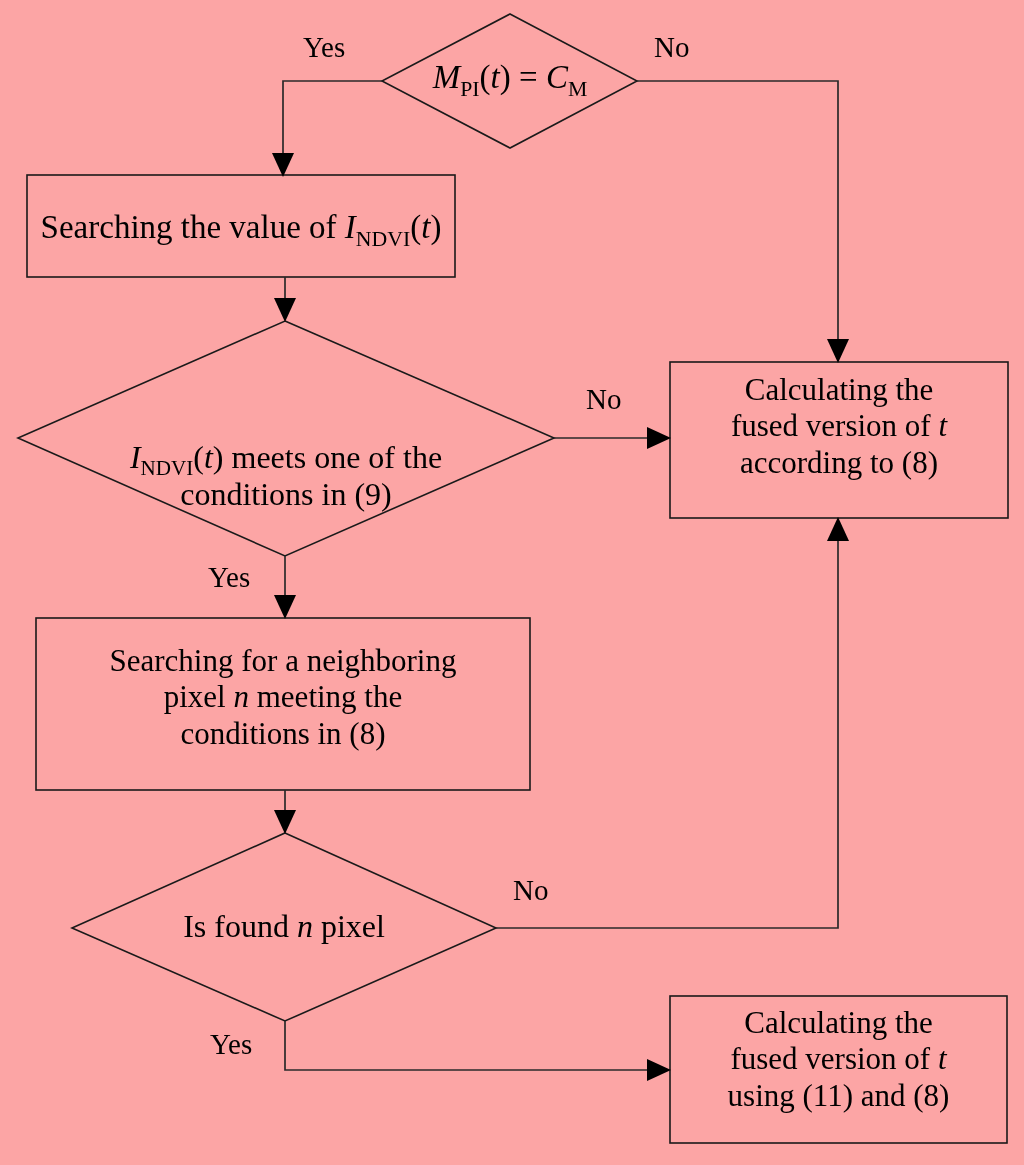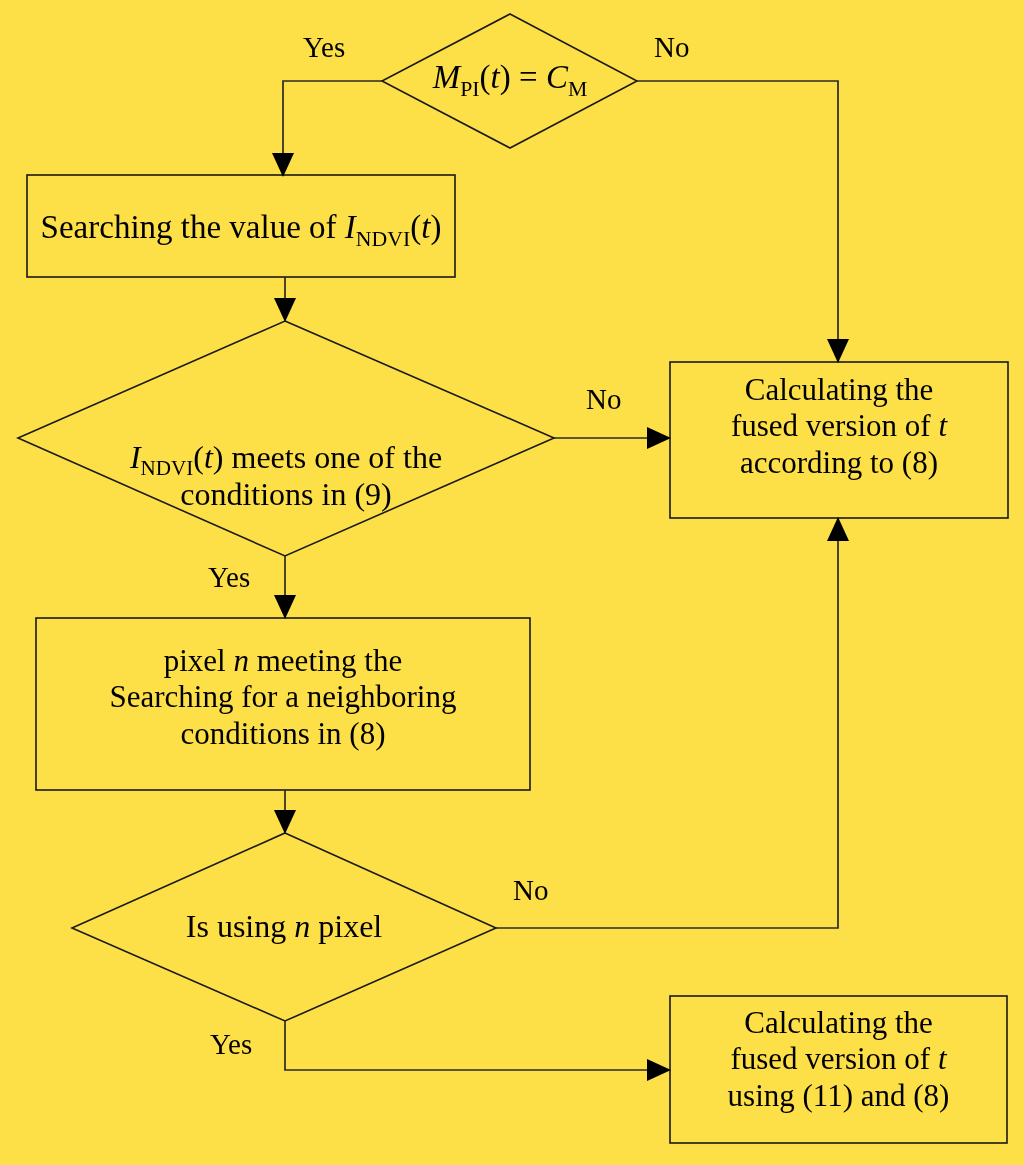--- a/index.html
+++ b/index.html
@@ -7,21 +7,21 @@
     padding: 0;
     background: #ffffff;
   }
   body {
     font-family: "Liberation Serif", "DejaVu Serif", serif;
   }
   #diagram-root {
     position: relative;
     width: 1024px;
     height: 1165px;
-    background: #fde047;
+    background: #fca5a5;
     overflow: hidden;
   }
   svg.flow {
     position: absolute;
     top: 0;
     left: 0;
     width: 1024px;
     height: 1165px;
   }
   .shape-line {
@@ -123,27 +123,27 @@
     <div>conditions in (9)</div>
   </div>
 
   <div class="node-text" style="left:670px; top:372px; width:338px; font-size:31px;">
     <div>Calculating the</div>
     <div><span>fused version of </span><span class="it">t</span></div>
     <div>according to (8)</div>
   </div>
 
   <div class="node-text" style="left:36px; top:643px; width:494px; font-size:31px;">
+    <div>Searching for a neighboring</div>
     <div><span>pixel </span><span class="it">n</span><span> meeting the</span></div>
-    <div>Searching for a neighboring</div>
     <div>conditions in (8)</div>
   </div>
 
   <div class="node-text" style="left:72px; top:908px; width:424px; font-size:32px;">
-    <span>Is using </span><span class="it">n</span><span> pixel</span>
+    <span>Is found </span><span class="it">n</span><span> pixel</span>
   </div>
 
   <div class="node-text" style="left:670px; top:1005px; width:337px; font-size:31px;">
     <div>Calculating the</div>
     <div><span>fused version of </span><span class="it">t</span></div>
     <div>using (11) and (8)</div>
   </div>
 
   <div class="edge-label" style="left:303px; top:33px;">Yes</div>
   <div class="edge-label" style="left:654px; top:33px;">No</div>

